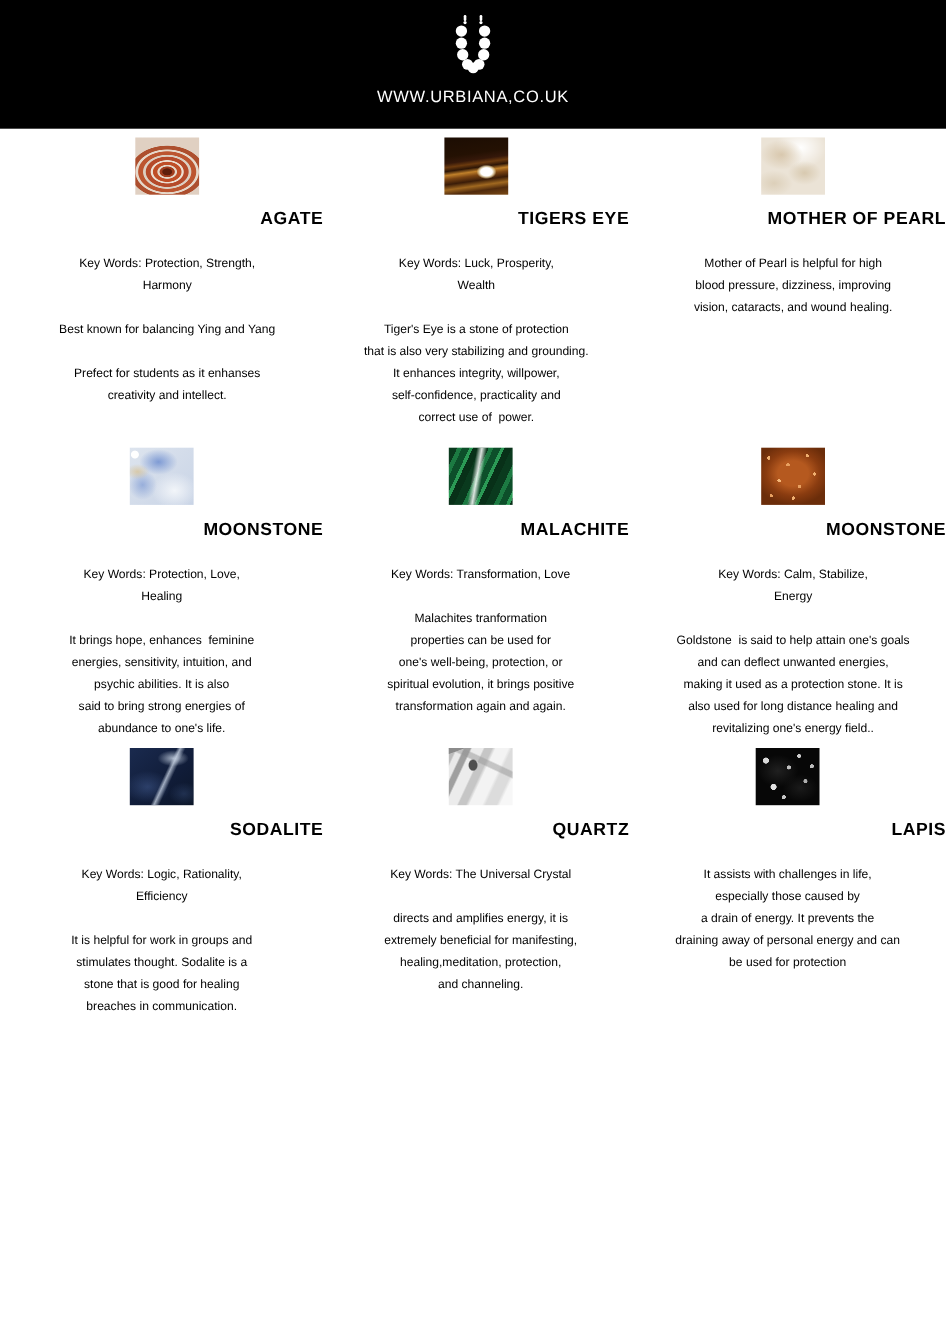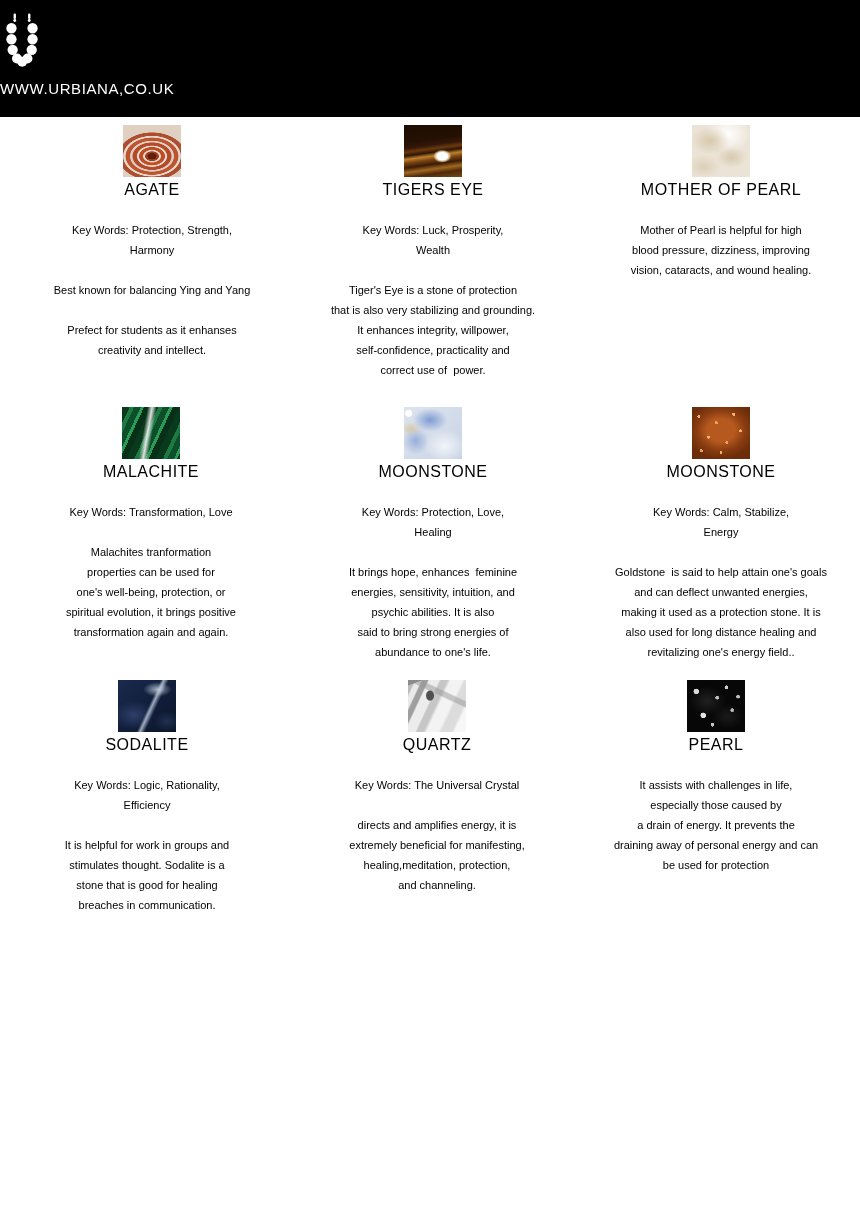--- a/index.html
+++ b/index.html
@@ -12,20 +12,21 @@
     font-family: "Liberation Sans", sans-serif;
     overflow: hidden;
   }
 
   
   .site-header {
     height: 117px;
     background: #000000;
     display: flex;
     flex-direction: column;
+    align-items: center;
   }
   .logo { margin-top: 13px; }
   .site-url {
     margin-top: 9px;
     color: #ffffff;
     font-size: 15px;
     letter-spacing: 0.6px;
   }
 
   
@@ -41,25 +42,26 @@
   }
   .cell.col-0 { padding-left: 10px; }
   .cell.col-1 { padding-left: 8px; }
   .cell.col-2 { }
 
   .stone-image {
     width: 58px; height: 52px;
     margin: 0 auto;
   }
   .stone-name {
-    margin: 3px 0 0 0;
+    margin: 13px 0 0 0;
     font-size: 16px;
-    font-weight: normal;
+    font-weight: bold;
     letter-spacing: 0.5px;
     line-height: 20px;
+    text-align: right;
   }
   .stone-keywords, .stone-desc {
     margin: 20px 0 0 0;
     font-size: 11px;
     line-height: 20px;
     white-space: pre;
   }
 
   
   .img-agate { background:
@@ -200,40 +202,40 @@
 self-confidence, practicality and
 correct use of  power.</p>
   </section>
       <section class="cell col-0">
     <div class="stone-image img-motherofpearl"></div>
     <h2 class="stone-name">MOTHER OF PEARL</h2>
     <p class="stone-desc">Mother of Pearl is helpful for high
 blood pressure, dizziness, improving
 vision, cataracts, and wound healing.</p>
   </section>
+      <section class="cell col-2">
+    <div class="stone-image img-moonstone"></div>
+    <h2 class="stone-name">MOONSTONE</h2>
+    <p class="stone-keywords">Key Words: Protection, Love,
+Healing</p>
+    <p class="stone-desc">It brings hope, enhances  feminine
+energies, sensitivity, intuition, and
+psychic abilities. It is also
+said to bring strong energies of
+abundance to one's life.</p>
+  </section>
       <section class="cell col-1">
     <div class="stone-image img-malachite"></div>
     <h2 class="stone-name">MALACHITE</h2>
     <p class="stone-keywords">Key Words: Transformation, Love</p>
     <p class="stone-desc">Malachites tranformation
 properties can be used for
 one's well-being, protection, or
 spiritual evolution, it brings positive
 transformation again and again.</p>
-  </section>
-      <section class="cell col-2">
-    <div class="stone-image img-moonstone"></div>
-    <h2 class="stone-name">MOONSTONE</h2>
-    <p class="stone-keywords">Key Words: Protection, Love,
-Healing</p>
-    <p class="stone-desc">It brings hope, enhances  feminine
-energies, sensitivity, intuition, and
-psychic abilities. It is also
-said to bring strong energies of
-abundance to one's life.</p>
   </section>
       <section class="cell col-0">
     <div class="stone-image img-goldstone"></div>
     <h2 class="stone-name">MOONSTONE</h2>
     <p class="stone-keywords">Key Words: Calm, Stabilize,
 Energy</p>
     <p class="stone-desc">Goldstone  is said to help attain one's goals
 and can deflect unwanted energies,
 making it used as a protection stone. It is
 also used for long distance healing and
@@ -253,21 +255,21 @@
     <div class="stone-image img-quartz"></div>
     <h2 class="stone-name">QUARTZ</h2>
     <p class="stone-keywords">Key Words: The Universal Crystal</p>
     <p class="stone-desc">directs and amplifies energy, it is
 extremely beneficial for manifesting,
 healing,meditation, protection,
 and channeling.</p>
   </section>
       <section class="cell col-2">
     <div class="stone-image img-onyx"></div>
-    <h2 class="stone-name">PEARL</h2>
+    <h2 class="stone-name">LAPIS</h2>
     <p class="stone-desc">It assists with challenges in life,
 especially those caused by
 a drain of energy. It prevents the
 draining away of personal energy and can
 be used for protection</p>
   </section>
     </main>
 
 </div>
 

